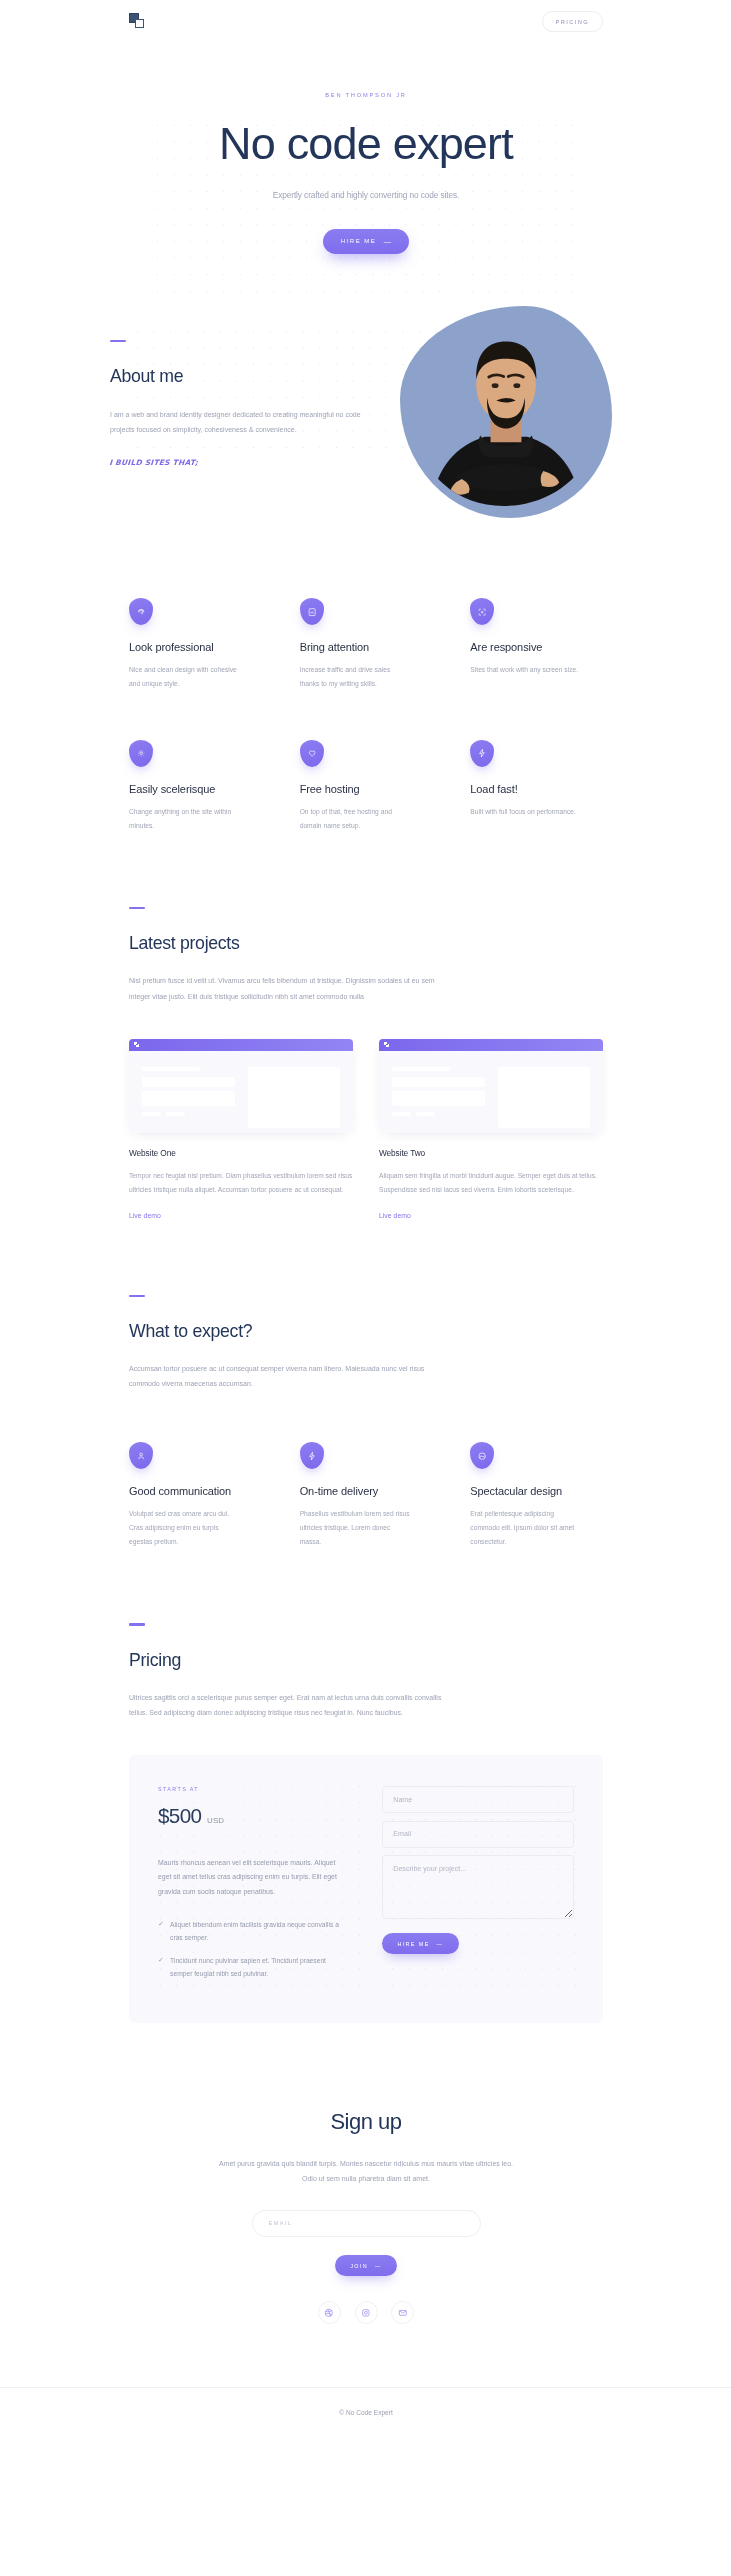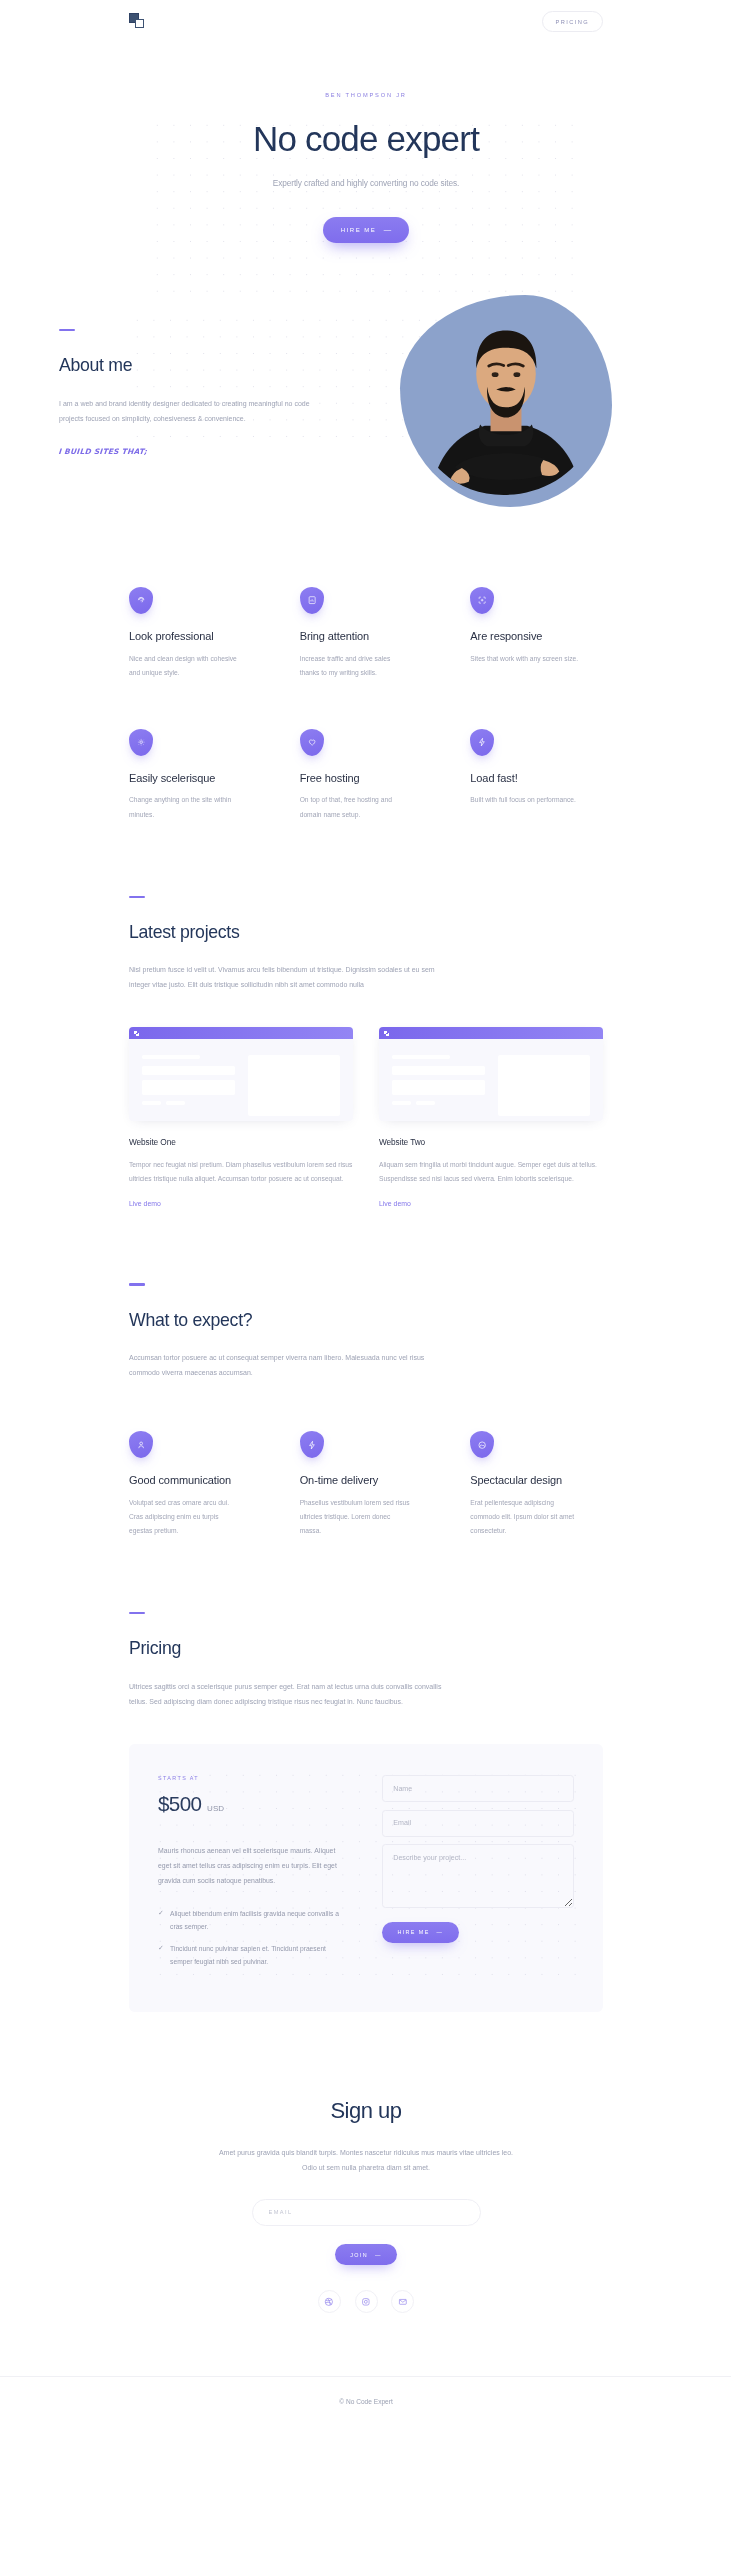--- a/index.html
+++ b/index.html
@@ -60,21 +60,21 @@
   .hero .dots { left: 149px; right: 149px; top: 74px; height: 183px; }
   .hero-inner { position: relative; z-index: 2; }
   .eyebrow {
     font-size: 5.7px;
     letter-spacing: 1.8px;
     color: #8b7fe0;
     text-transform: uppercase;
     margin-bottom: 20.6px;
   }
   .hero-title {
-    font-size: 35px;
+    font-size: 45px;
     font-weight: 400;
     letter-spacing: -0.8px;
     color: #23365a;
     line-height: 1.12;
     margin-bottom: 20.6px;
   }
   .hero-sub {
     font-size: 8.3px;
     color: #9ea3b5;
     margin-bottom: 29px;
@@ -105,21 +105,21 @@
   }
   .sec-title {
     font-size: 17.7px; font-weight: 400; letter-spacing: -0.3px;
     color: #23365a; margin-bottom: 19.4px;
   }
   .sec-para {
     font-size: 7px; line-height: 2.15; color: #9ea3b5; max-width: 320px;
   }
 
   
-  .about { position: relative; padding: 17px 59px 0; min-height: 206px; }
+  .about { position: relative; padding: 17px 110px 0; min-height: 206px; }
   .about .dots { left: 129px; width: 320px; top: 0; height: 131px; }
   .about-col { width: 269px; position: relative; z-index: 2; }
   .about-text {
     font-size: 7px; line-height: 2.2; color: #9ea3b5; margin-bottom: 19.4px;
   }
   .handwrite {
     font-family: "DejaVu Sans", sans-serif;
     font-size: 7.4px;
     font-weight: 700;
     font-style: italic;

